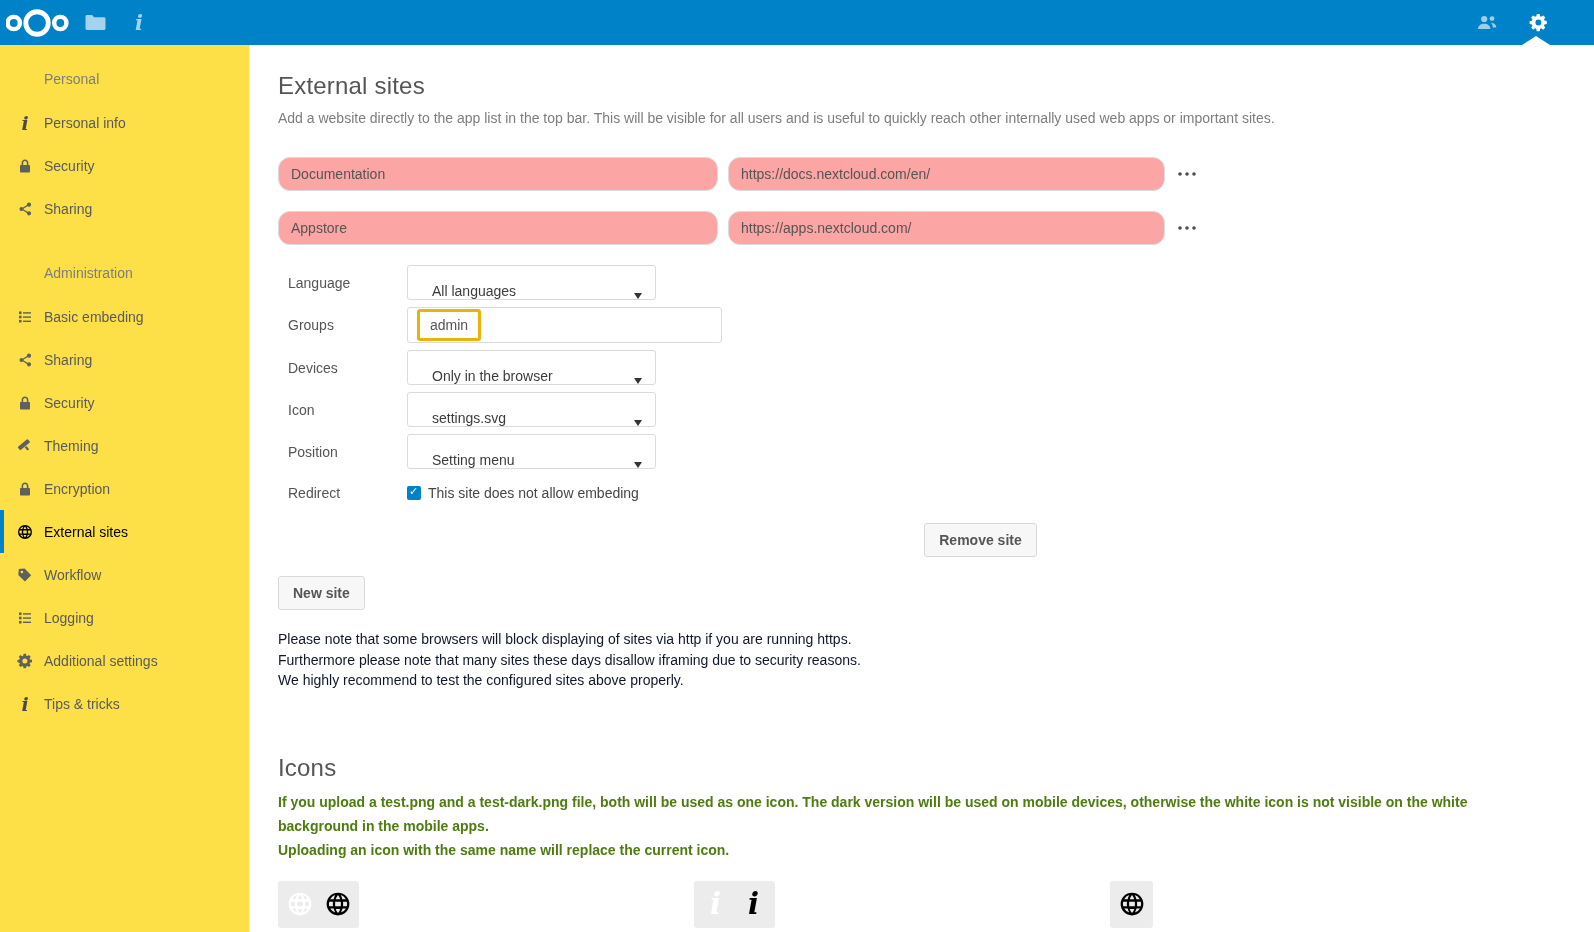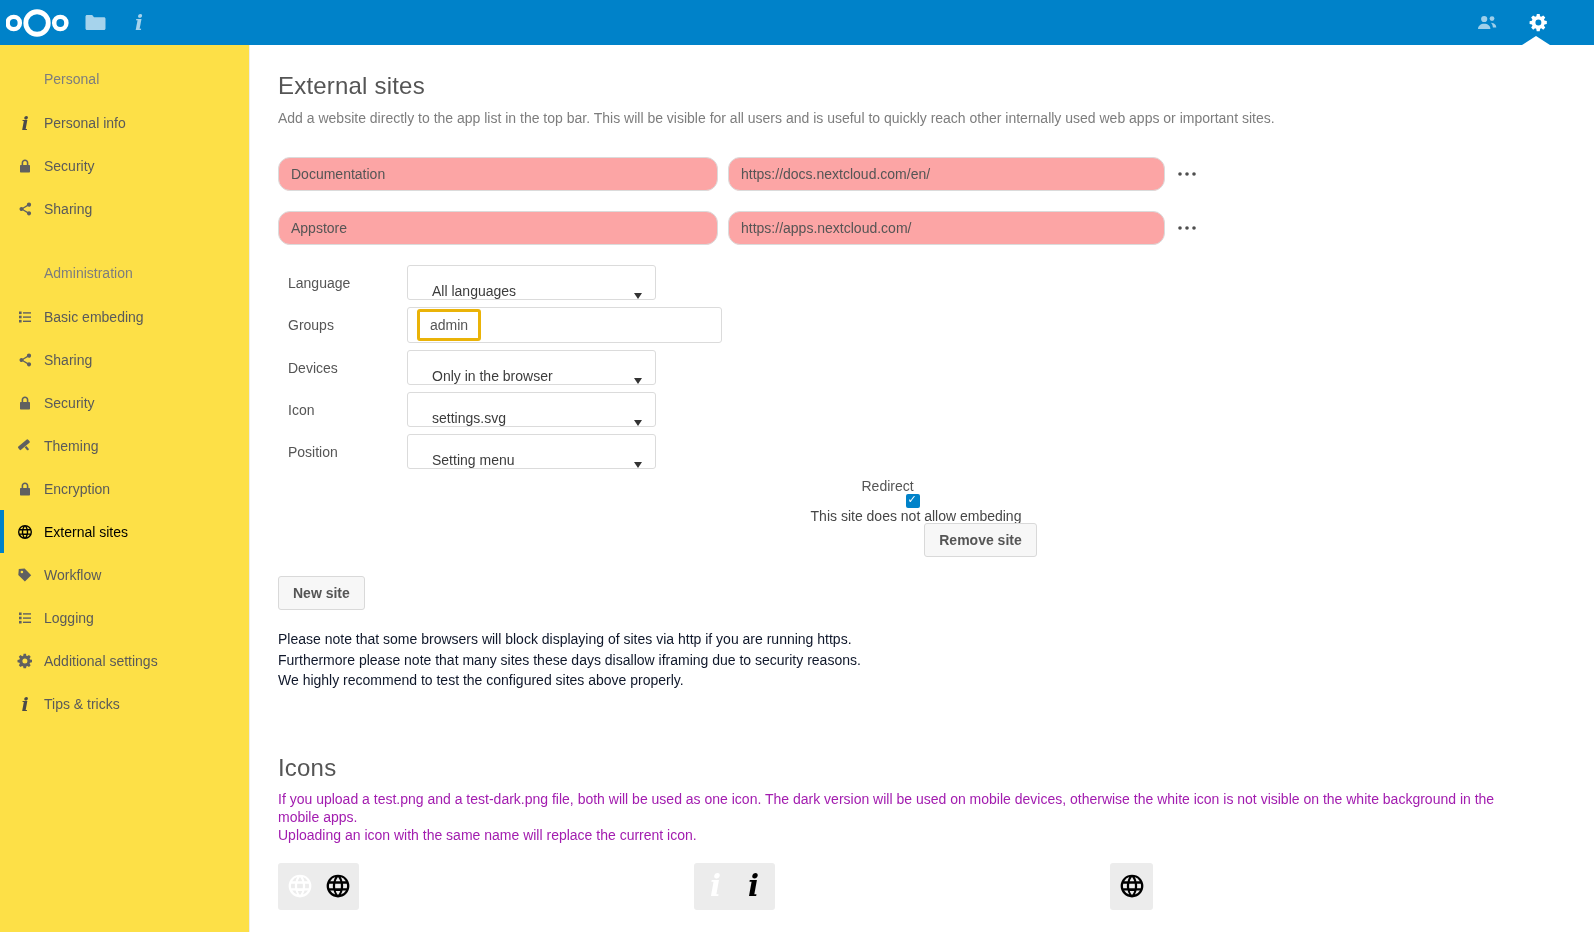--- a/index.html
+++ b/index.html
@@ -53,33 +53,33 @@
   .form { margin-top:3px; }
   .form-row { display:flex; align-items:center; margin-bottom:7px; }
   .form-label { width:129px; padding-left:10px; color:#555; }
   .select { width:249px; height:35px; border:1px solid #dbdbdb; border-radius:3px; background:#fff;
     display:flex; align-items:flex-end; padding:0 13px 0 24px; cursor:pointer; color:#3c3c3c; }
   .select .sel-caret { margin-left:auto; width:0; height:0; border-left:4.5px solid transparent;
     border-right:4.5px solid transparent; border-top:6px solid #333; }
   .groups-box { width:315px; height:36px; border:1px solid #dbdbdb; border-radius:3px;
     display:flex; align-items:center; padding:0 4px; }
   .chip { border:3px solid #eab308; border-radius:3px; padding:5px 10px; margin-left:5px; color:#555; }
-  .redirect-row { margin-top:9px; margin-bottom:0; height:30px;flex-direction:column; }
+  .redirect-row { margin-top:9px; margin-bottom:0; height:30px; }
   .checkbox { width:14px; height:14px; background:#0082c9; border-radius:2px; position:relative;
     margin-right:7px; cursor:pointer; flex:0 0 auto; }
   .checkbox::after { content:"✓"; position:absolute; left:2px; top:-1px; color:#fff; font-size:11px; font-weight:700; }
   .checkbox-label { color:#464646; }
   .remove-row { margin-top:15px;justify-content:center; }
   .btn { display:inline-flex; align-items:center; gap:8px; background:#f7f7f7; border:1px solid #d9d9d9;
     border-radius:3px; padding:8px 14px; color:#555; font-weight:700; font-size:14px; font-family:inherit; cursor:pointer; }
   .newsite-row { margin-top:19px; }
   .notes { margin-top:19px; color:#0f172a; line-height:20.5px; }
 
   .icons-section { margin-top:63px; }
-  .icons-desc { margin-top:8px; color:#a21caf; line-height:18px; max-width:1240px; }
+  .icons-desc { margin-top:8px; color:#4d7c0f; line-height:24px; max-width:1240px;font-weight:bold; }
   .icon-entries { margin-top:19px; display:flex; }
   .icon-entry { display:flex; align-items:center; width:416px; }
   .icon-box { background:#ececec; border-radius:3px; padding:10px 8px; display:flex; gap:11px;
     align-items:center; margin-right:14px; }
   .preview { width:27px; height:27px; display:flex; align-items:center; justify-content:center; }
   .preview svg { width:26px; height:26px; }
   .preview .glyph-i { font-size:29px; line-height:27px; }
   .preview.white { color:#fff; }
   .preview.dark { color:#000; }
 </style>

